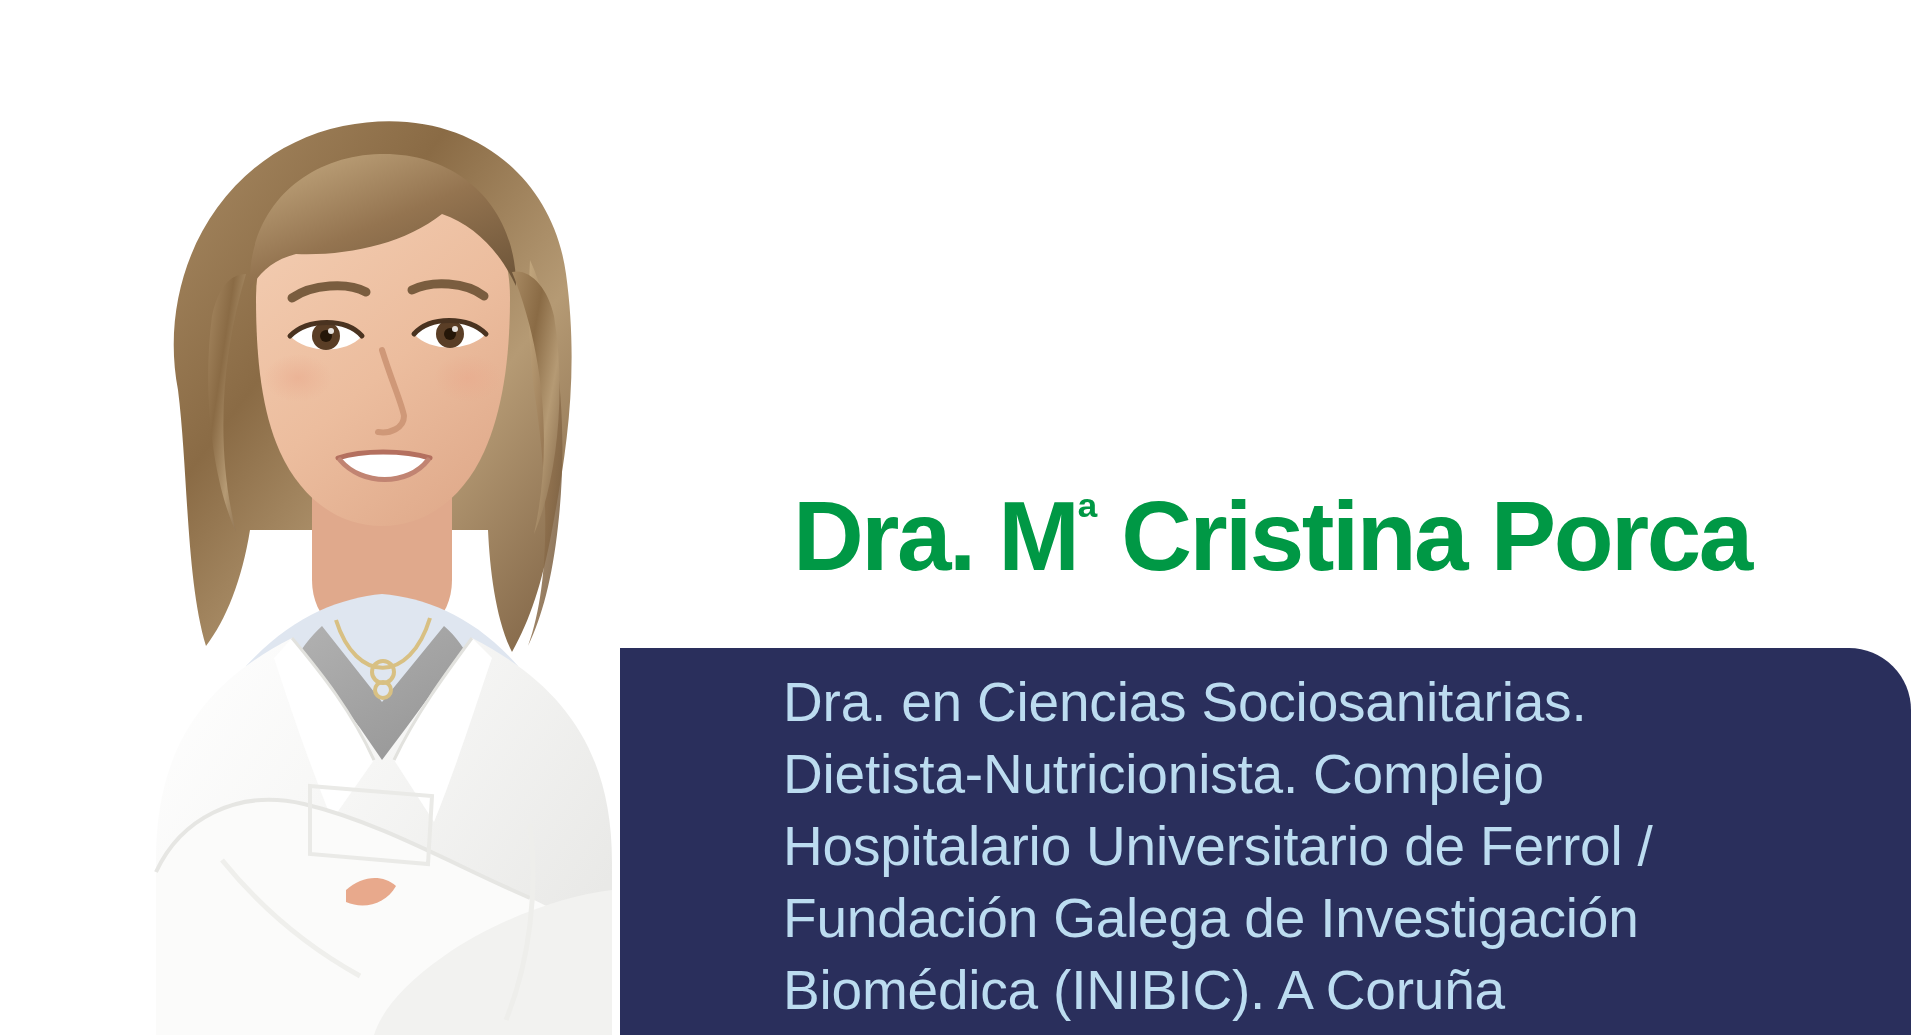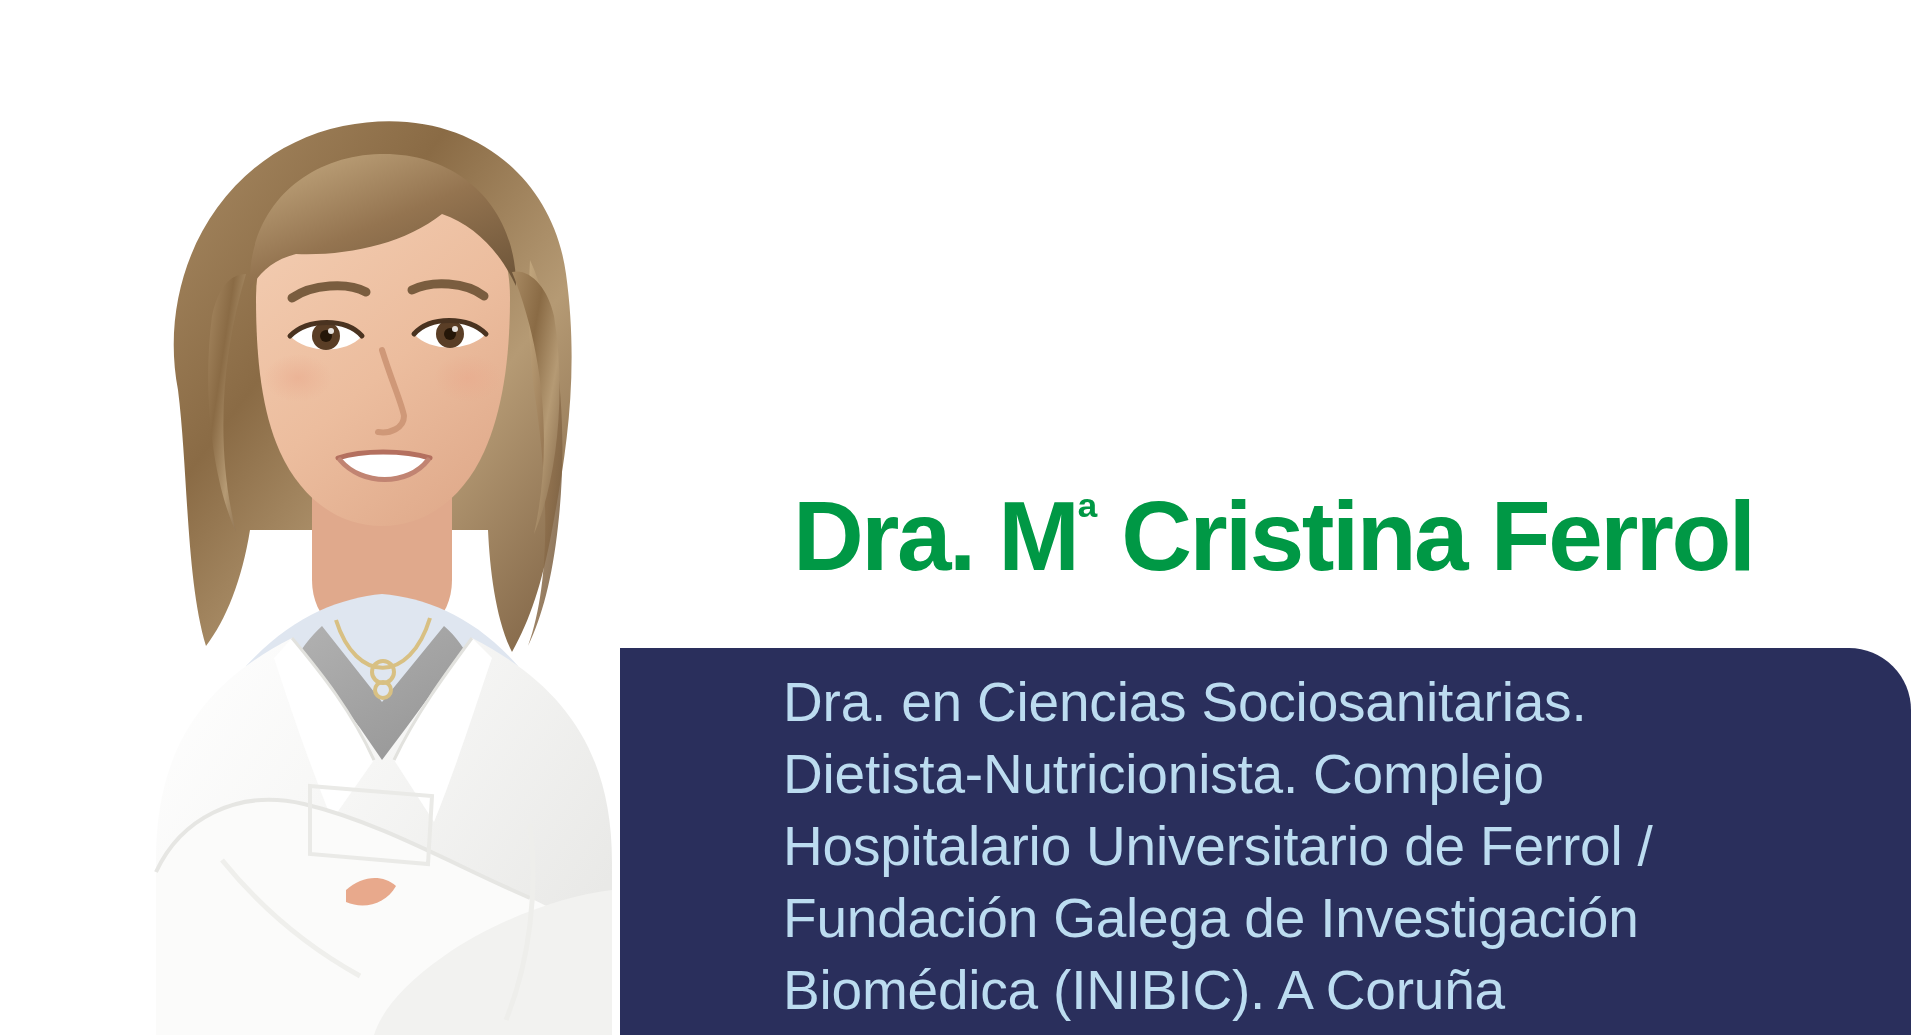--- a/index.html
+++ b/index.html
@@ -89,21 +89,21 @@
 <div class="slide">
 
   <div class="info-panel">
     <div class="info-text">Dra. en Ciencias Sociosanitarias.
 Dietista-Nutricionista. Complejo
 Hospitalario Universitario de Ferrol /
 Fundación Galega de Investigación
 Biomédica (INIBIC). A Coruña</div>
   </div>
 
-  <div class="name-title"><span>Dra. M</span><span class="ord">ª</span><span> Cristina Ferrol</span></div>
+  <div class="name-title"><span>Dra. M</span><span class="ord">ª</span><span> Cristina Porca</span></div>
 
   <div class="portrait">
     <svg viewBox="0 0 620 975" preserveAspectRatio="xMidYMin meet">
       <defs>
         <linearGradient id="hairGrad" x1="0" y1="0" x2="1" y2="1">
           <stop offset="0%" stop-color="#a88a63"></stop>
           <stop offset="35%" stop-color="#8a6b45"></stop>
           <stop offset="65%" stop-color="#b59a74"></stop>
           <stop offset="100%" stop-color="#7d6143"></stop>
         </linearGradient>

